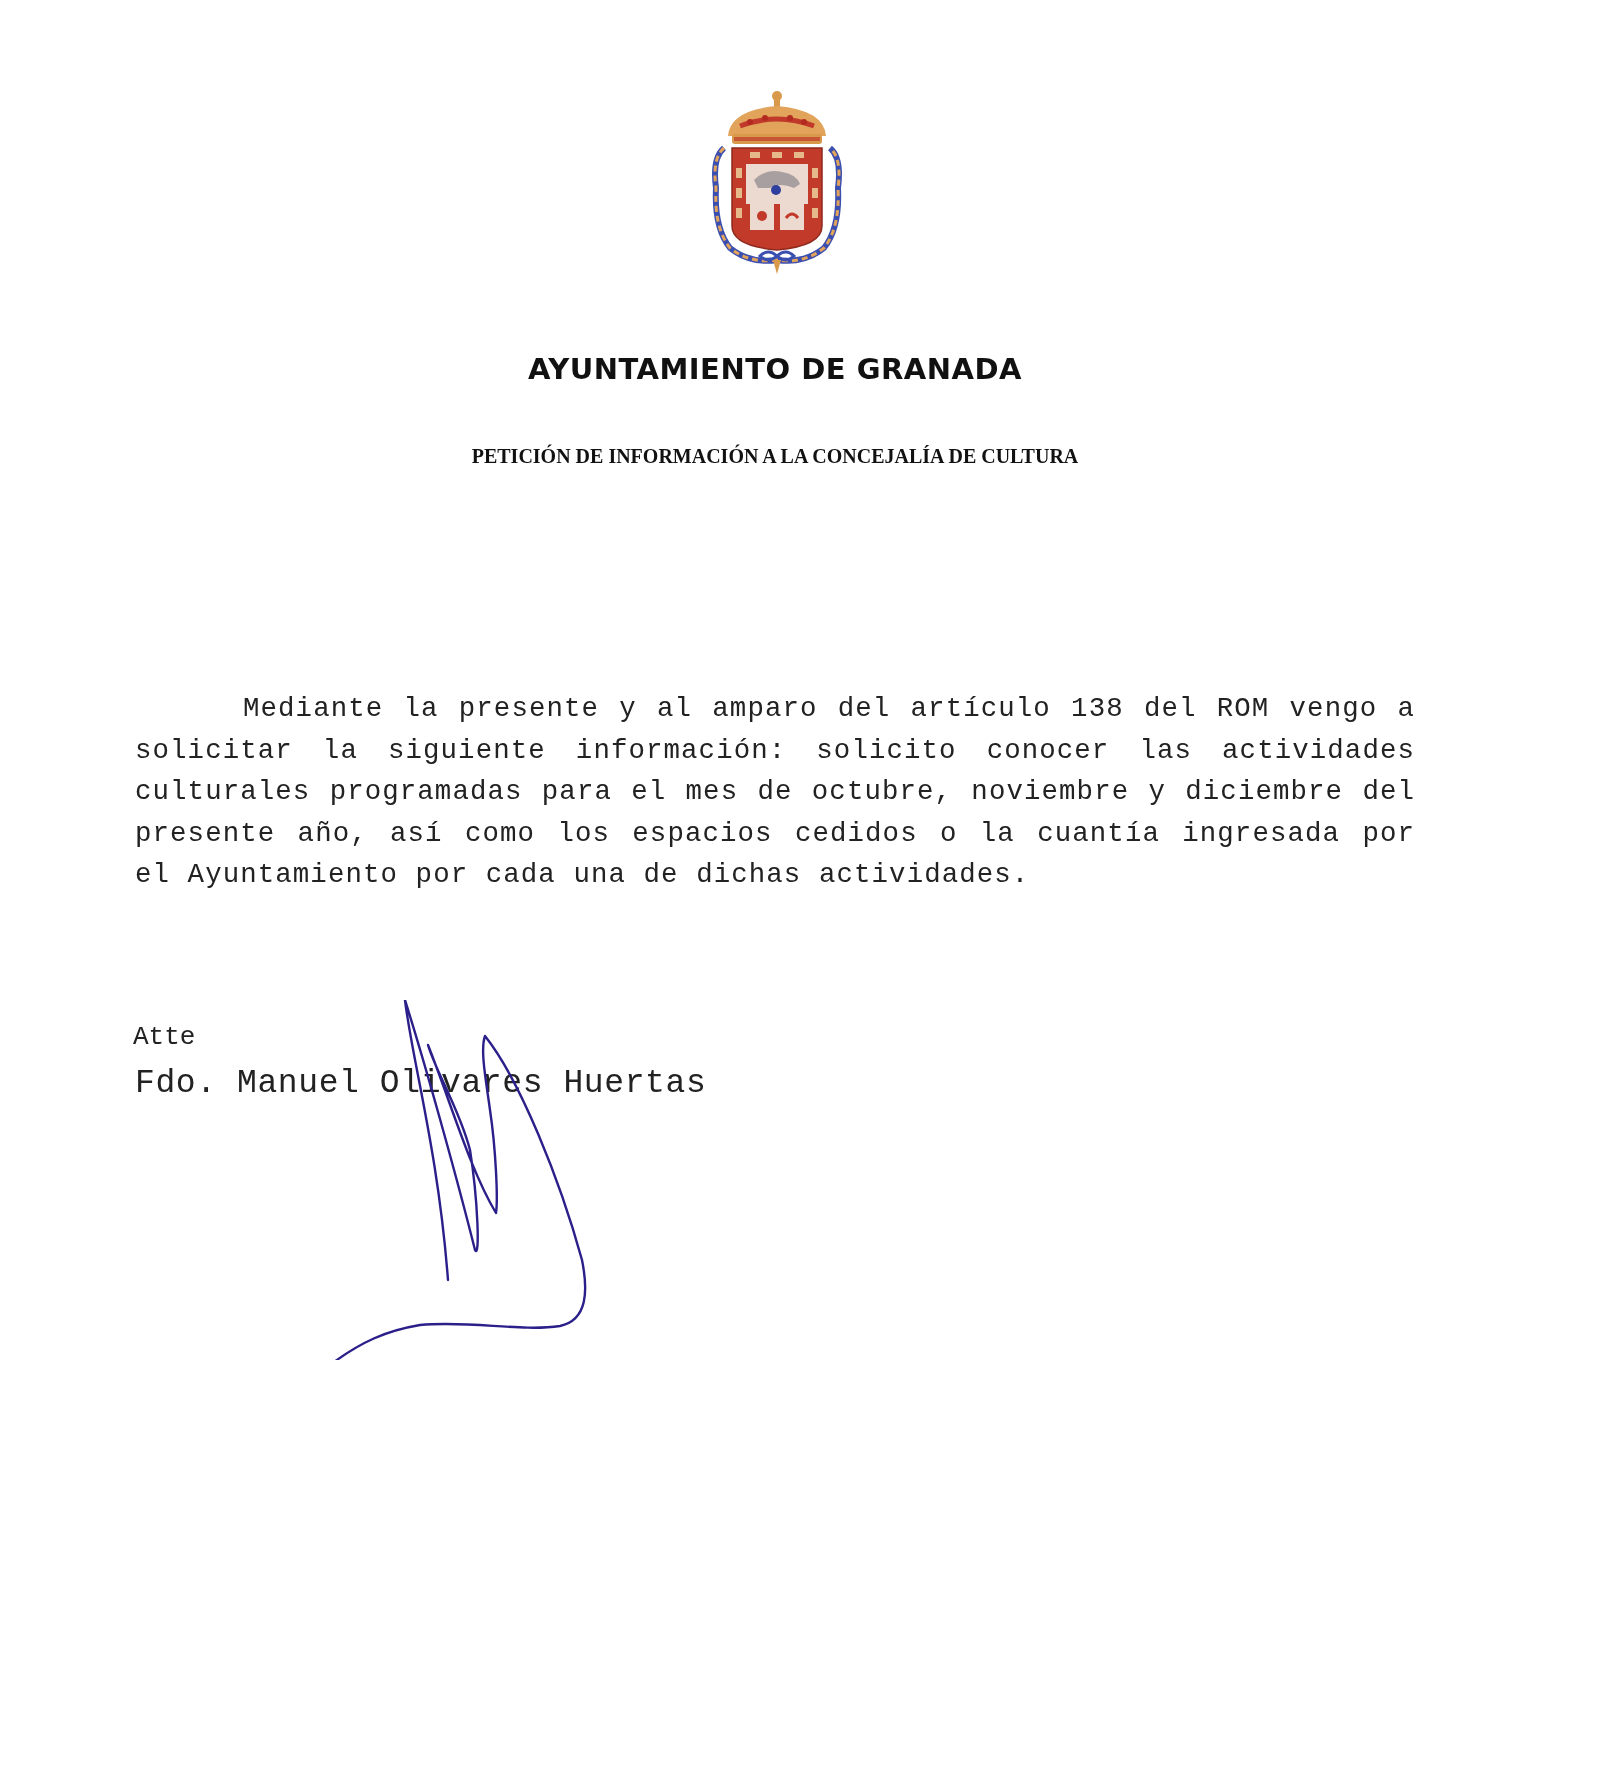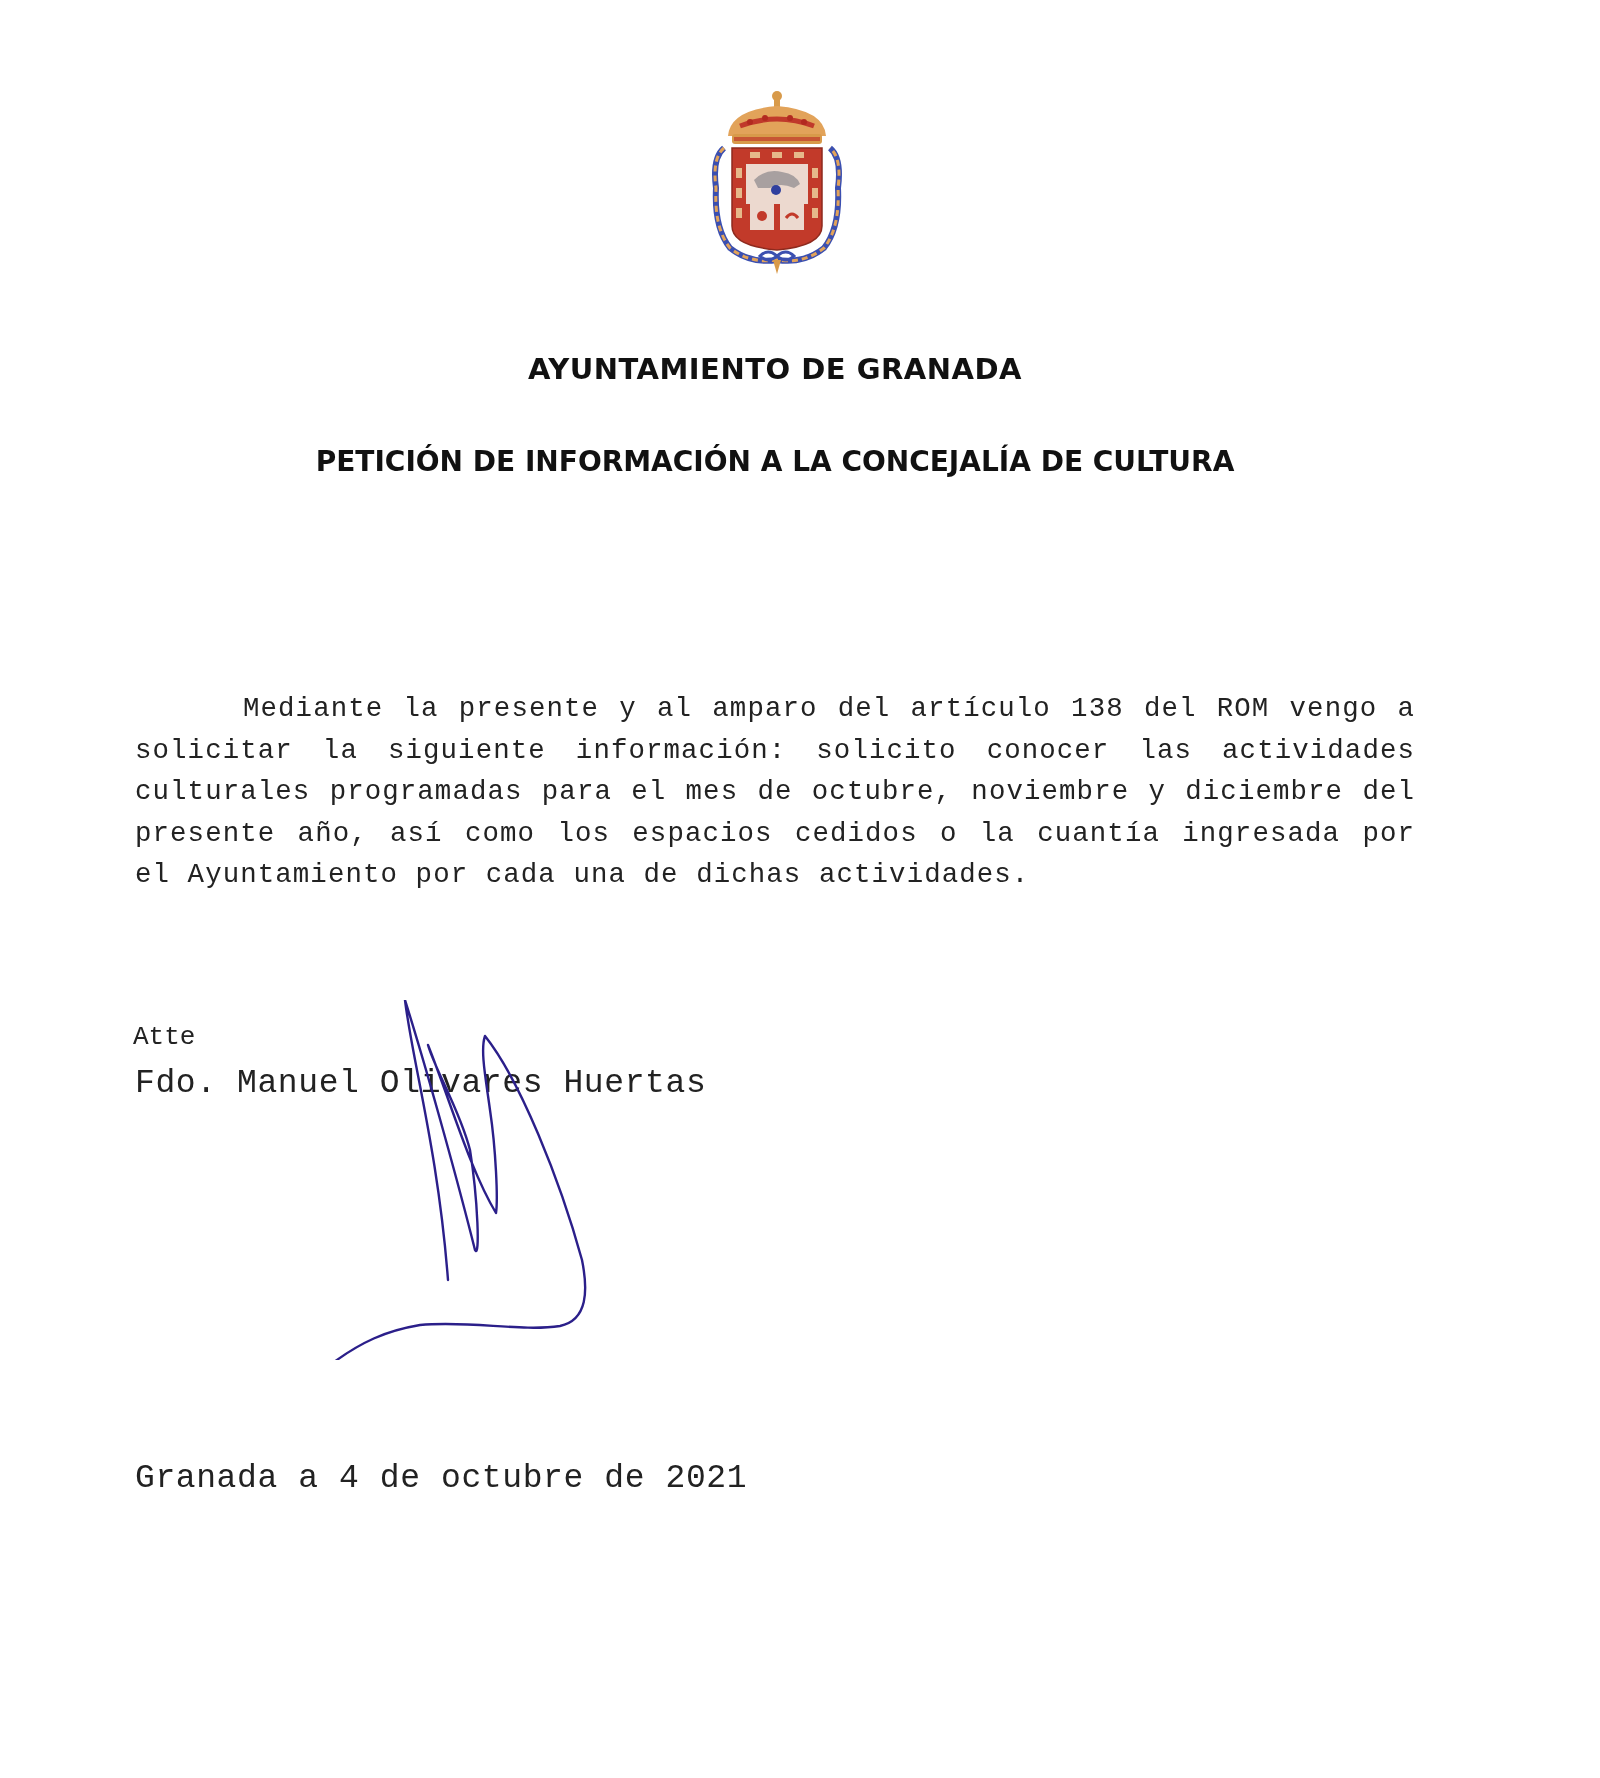--- a/index.html
+++ b/index.html
@@ -37,22 +37,23 @@
       color: #111;
       margin: 0;
       letter-spacing: 0.5px;
     }
     .title-main {
       top: 352px;
       font-size: 29px;
     }
     .title-sub {
       top: 445px;
-      font-size: 28px;
+      font-size: 20px;
       letter-spacing: 0;
+      font-family: Liberation Serif, serif;
     }
     .mono {
       font-family: "Liberation Mono", "DejaVu Sans Mono", monospace;
       color: #222;
     }
     .body-text {
       position: absolute;
       left: 135px;
       top: 688px;
       width: 1280px;
@@ -159,15 +160,14 @@
              C 140 110, 115 70, 108 45
              C 130 100, 150 170, 176 213
              C 178 200, 176 150, 170 110
              C 166 80, 160 50, 165 36
              C 200 80, 240 180, 262 260
              C 268 290, 268 320, 240 326
              C 200 332, 150 320, 100 325
              C 70 330, 40 340, 0 373" fill="none" stroke="#2b1f8a" stroke-width="2.4" stroke-linecap="round" stroke-linejoin="round"></path>
   </svg>
 
-  <p class="date mono">Granada a 4 de octubre de 2021</p>
 
 </div>
 
 </body></html>

